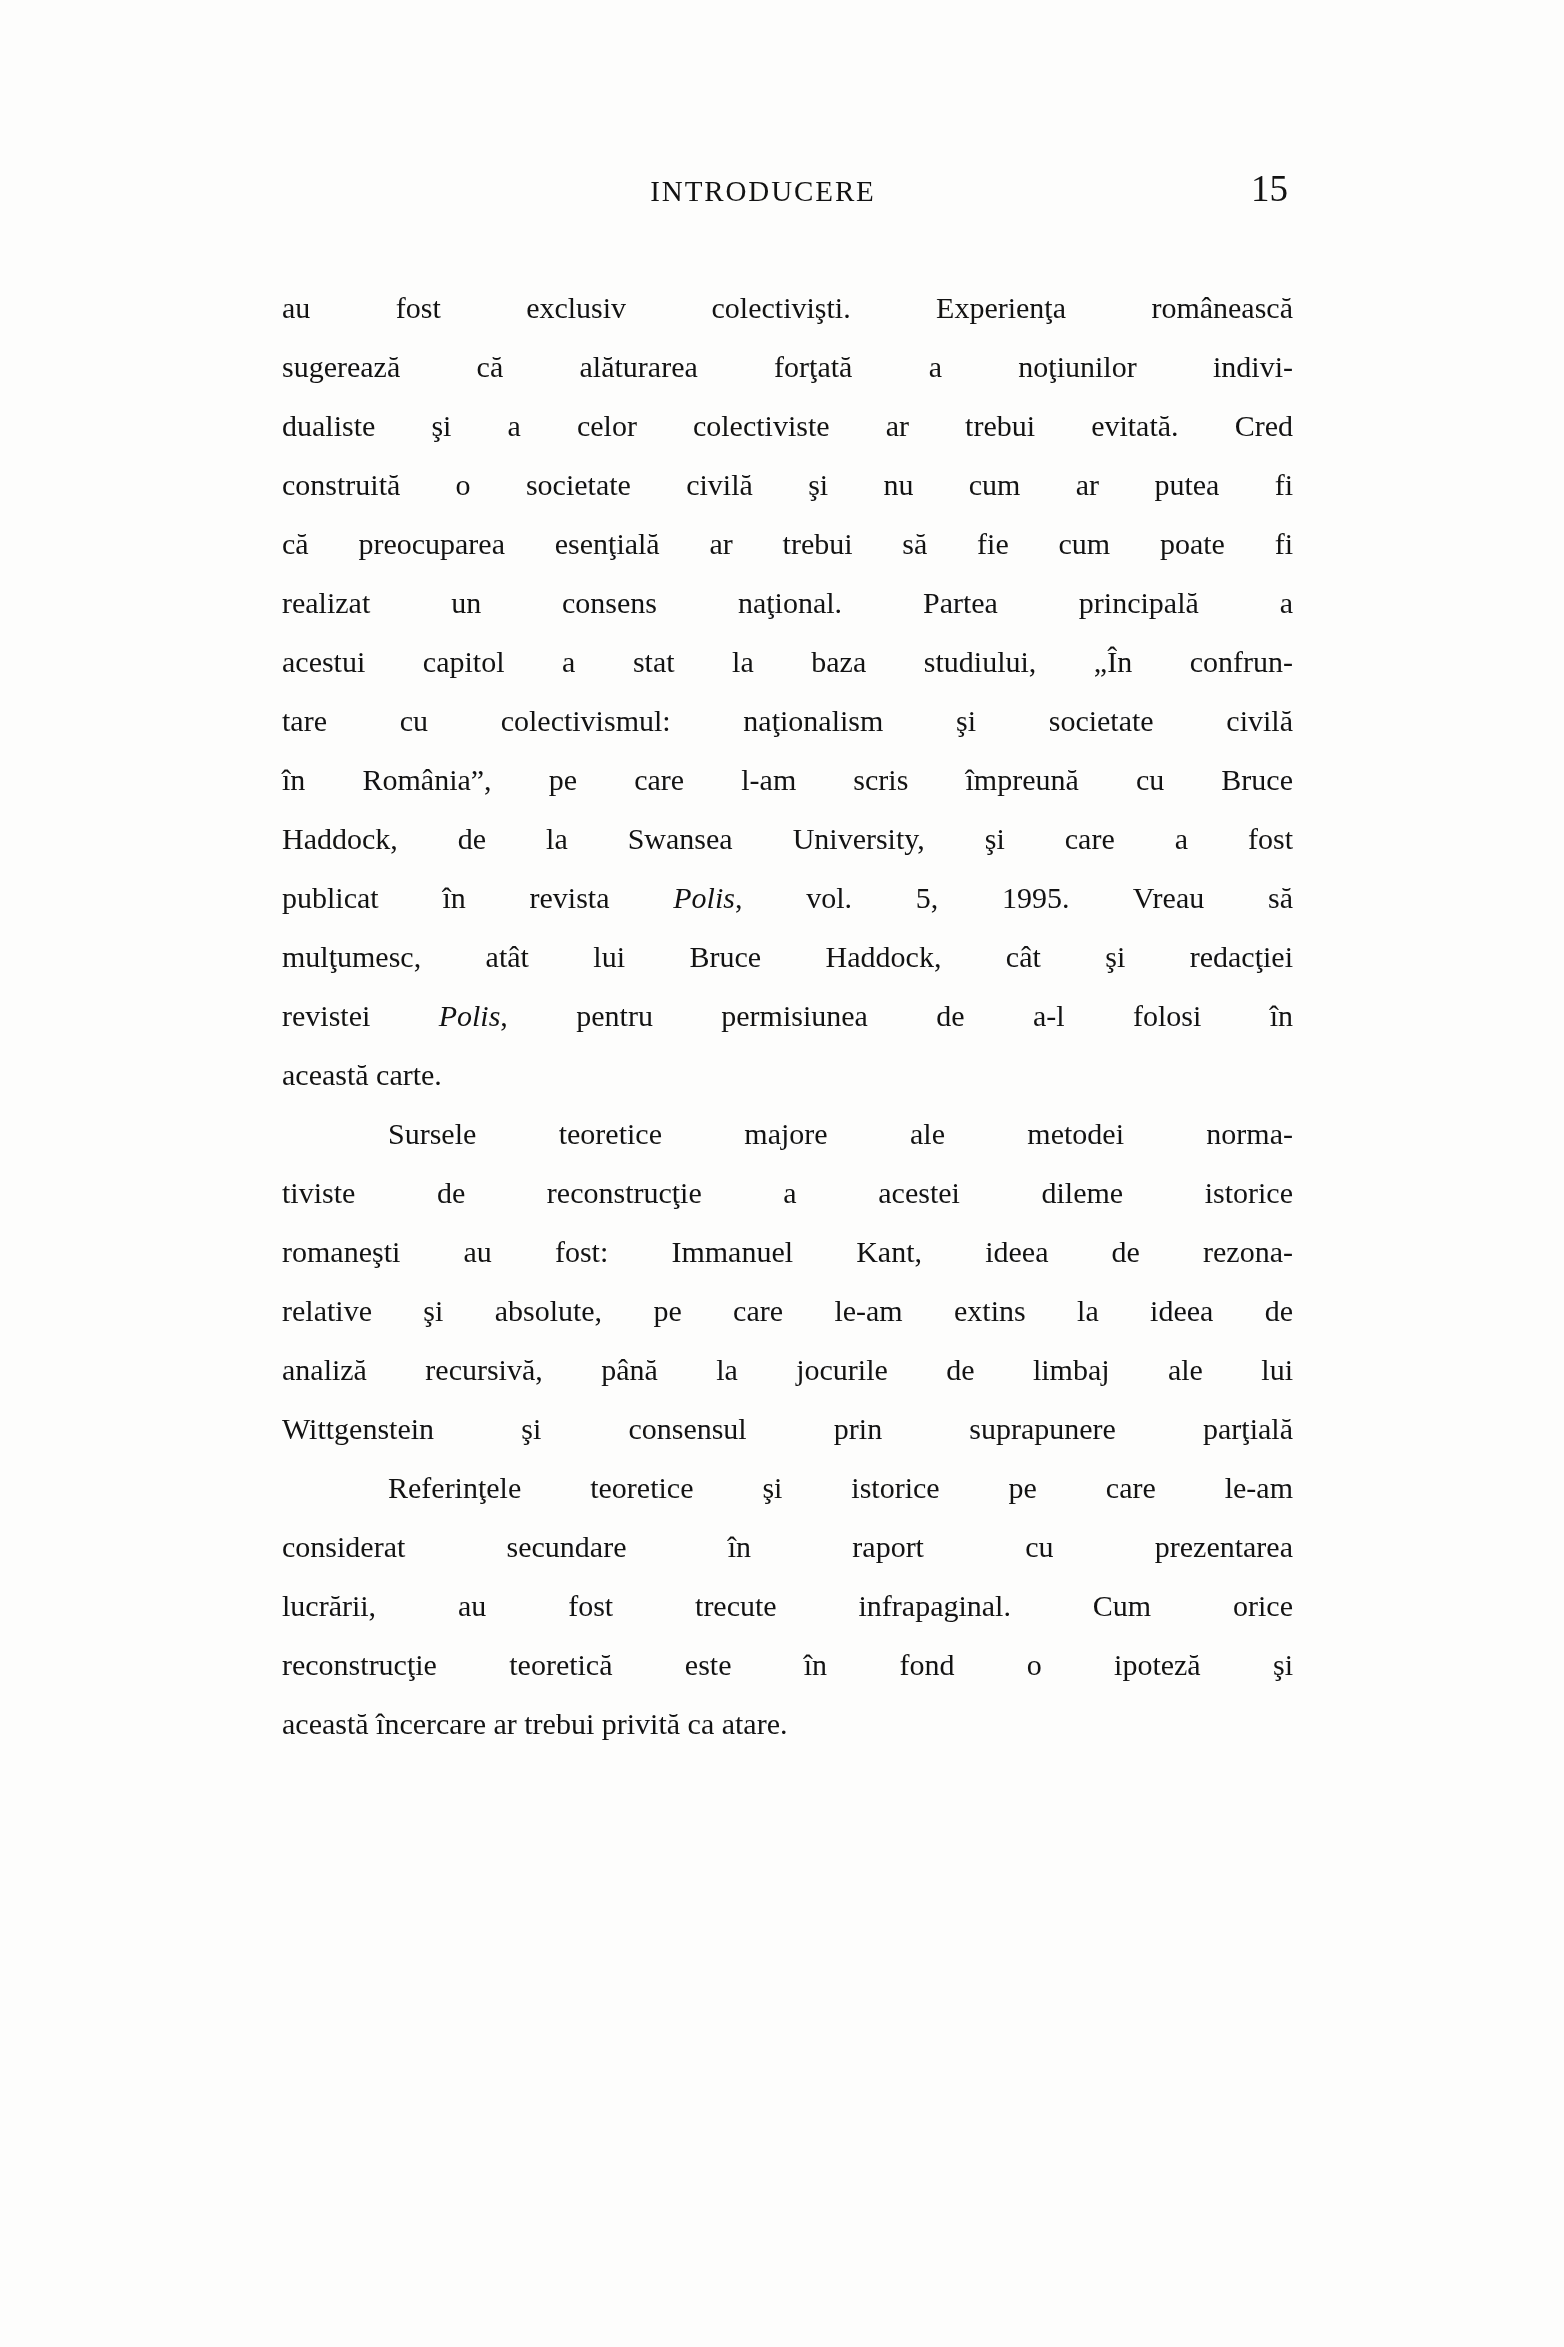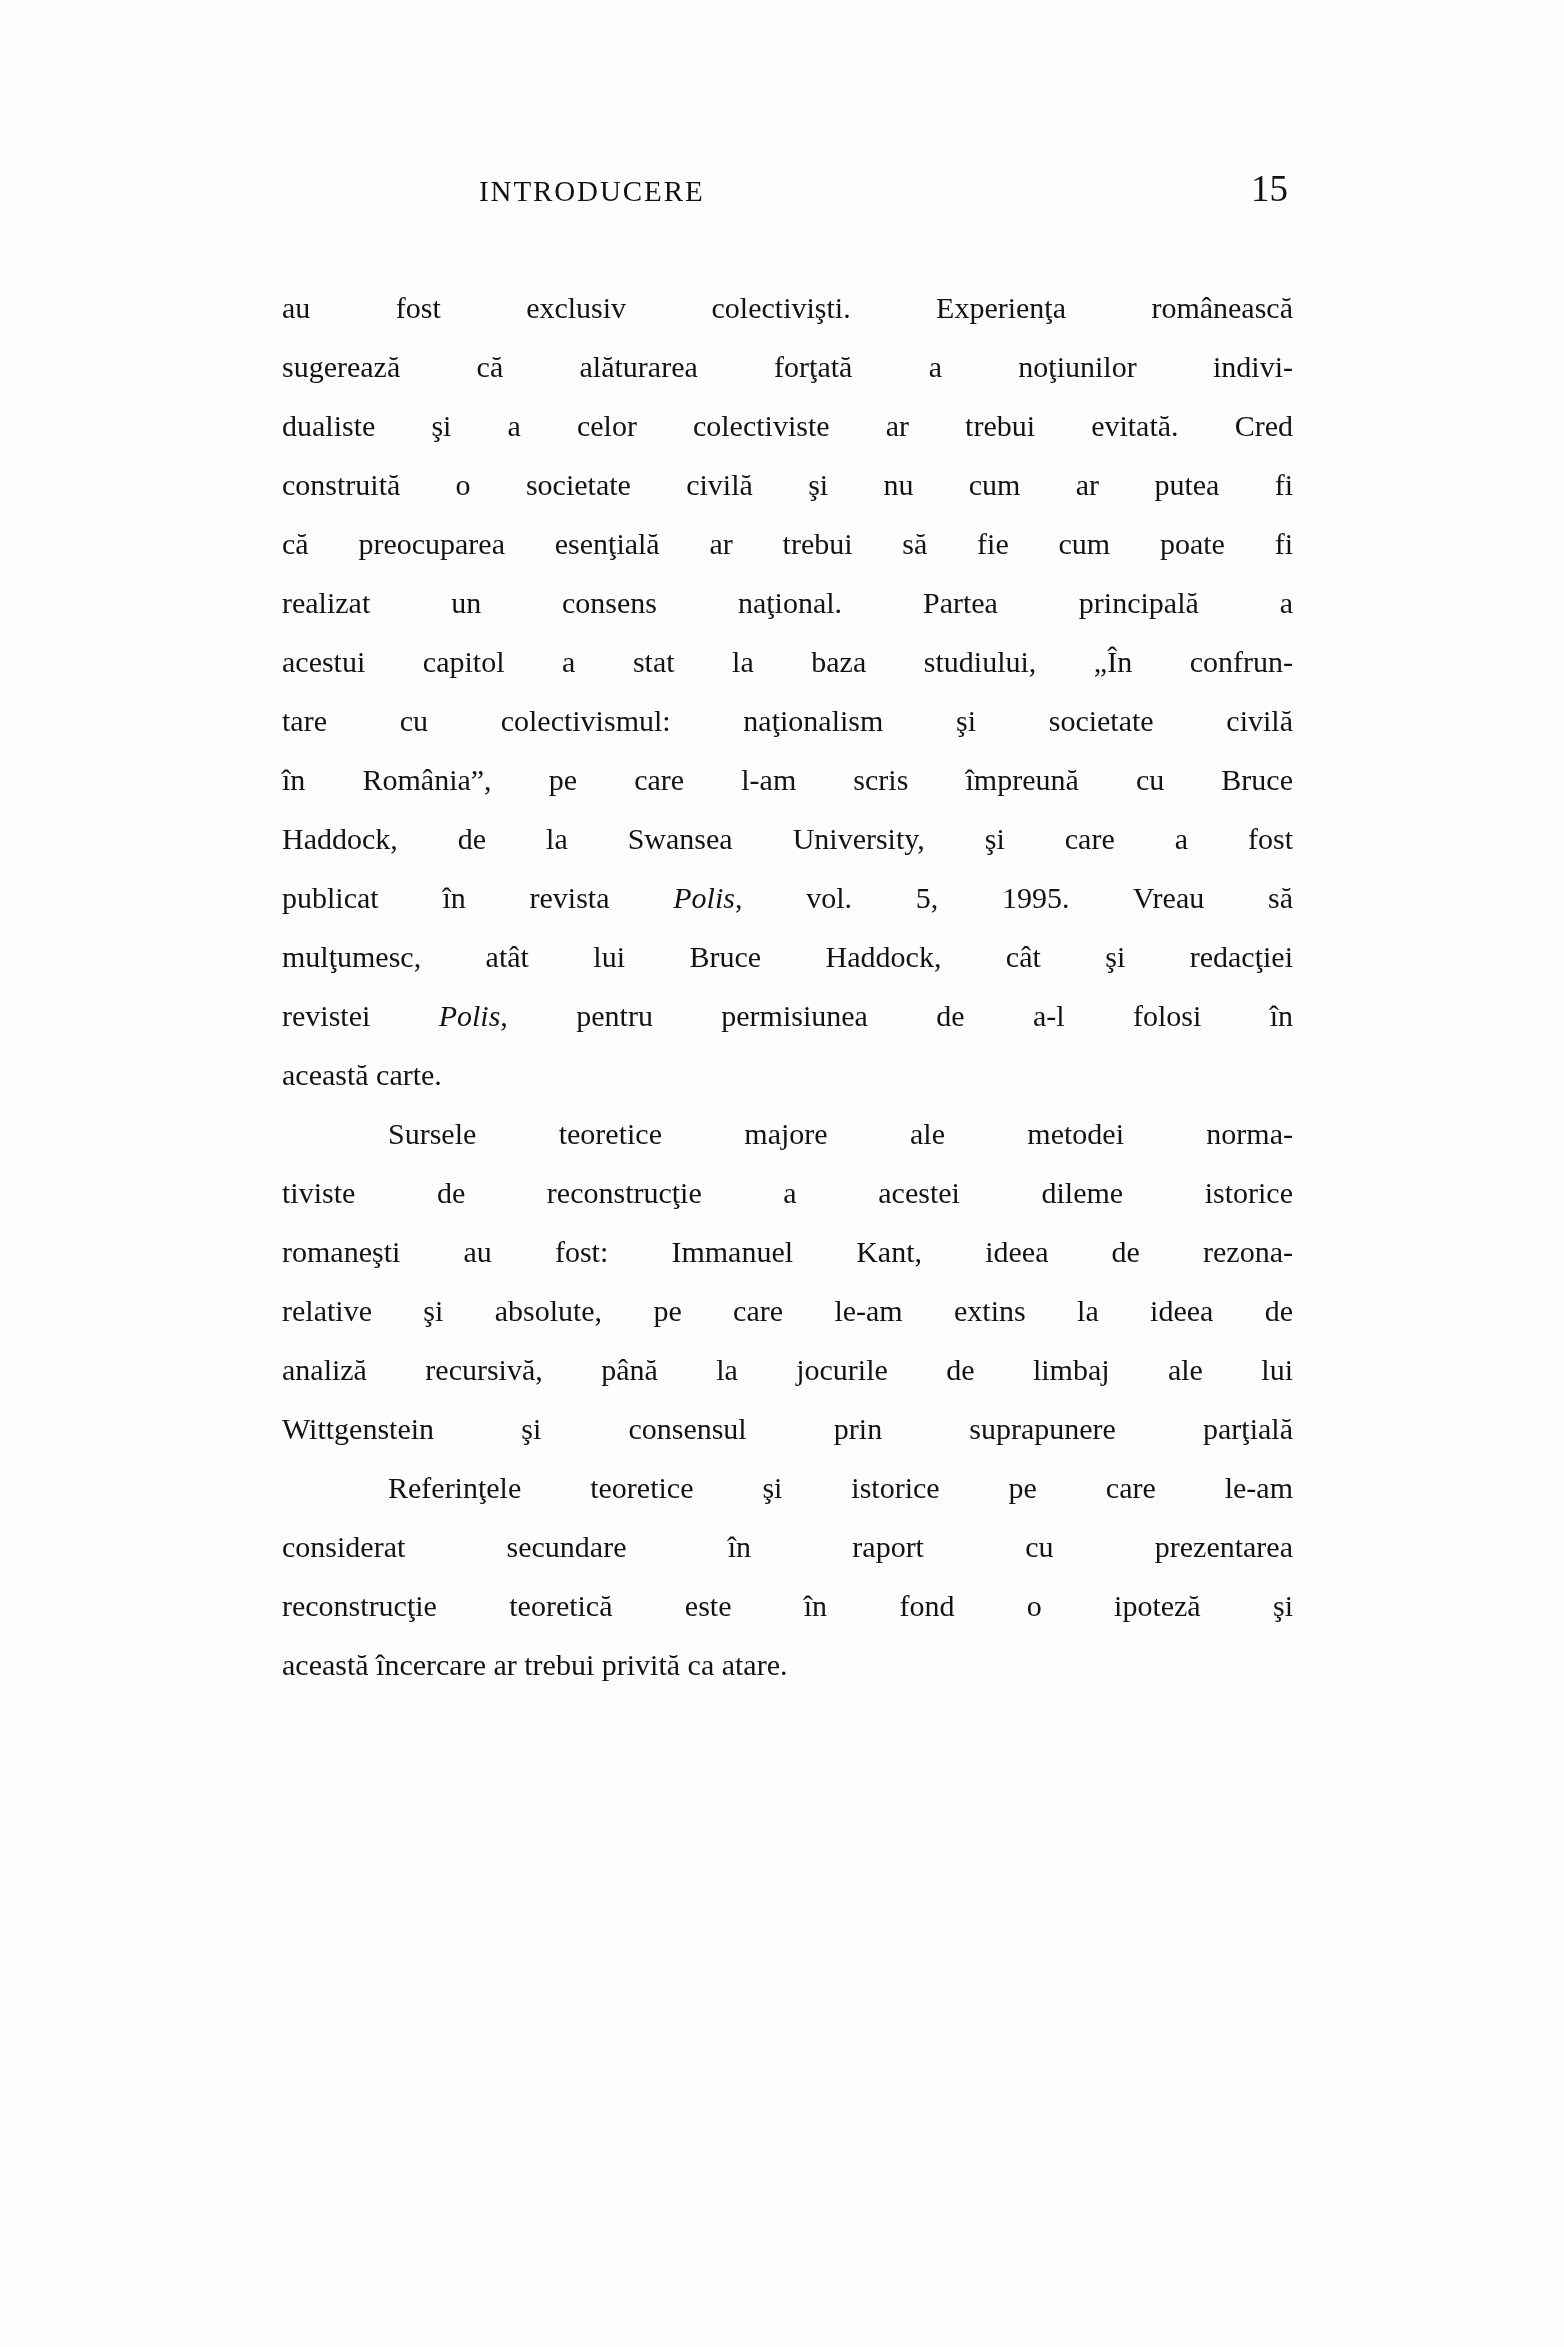--- a/index.html
+++ b/index.html
@@ -10,20 +10,21 @@
     background: #fdfdfc;
     font-family: "Liberation Serif", serif;
     color: #131313;
     overflow: hidden;
   }
   .running-head {
     position: absolute;
     top: 174px;
     left: 479px;
     width: 568px;
+    text-align: center;
     font-size: 29px;
     letter-spacing: 1.9px;
     line-height: 34px;
   }
   .page-number {
     position: absolute;
     top: 168px;
     right: 276px;
     font-size: 37px;
     line-height: 42px;
@@ -75,17 +76,18 @@
       <div class="line j"><span>revistei </span><span class="it">Polis</span><span>, pentru permisiunea de a-l folosi în</span></div>
       <div class="line last"><span>această carte.</span></div>
       <div class="line j indent"><span>Sursele teoretice majore ale metodei norma-</span></div>
       <div class="line j"><span>tiviste de reconstrucţie a acestei dileme istorice</span></div>
       <div class="line j"><span>romaneşti au fost: Immanuel Kant, ideea de rezona-</span></div>
       <div class="line j"><span>relative şi absolute, pe care le-am extins la ideea de</span></div>
       <div class="line j"><span>analiză recursivă, până la jocurile de limbaj ale lui</span></div>
       <div class="line j"><span>Wittgenstein şi consensul prin suprapunere parţială</span></div>
       <div class="line j indent"><span>Referinţele teoretice şi istorice pe care le-am</span></div>
       <div class="line j"><span>considerat secundare în raport cu prezentarea</span></div>
+      <div class="line j"><span>lucrării, au fost trecute infrapaginal. Cum orice</span></div>
       <div class="line j"><span>reconstrucţie teoretică este în fond o ipoteză şi</span></div>
       <div class="line last"><span>această încercare ar trebui privită ca atare.</span></div>
     </div>
 </div>
 
 
 </body></html>

